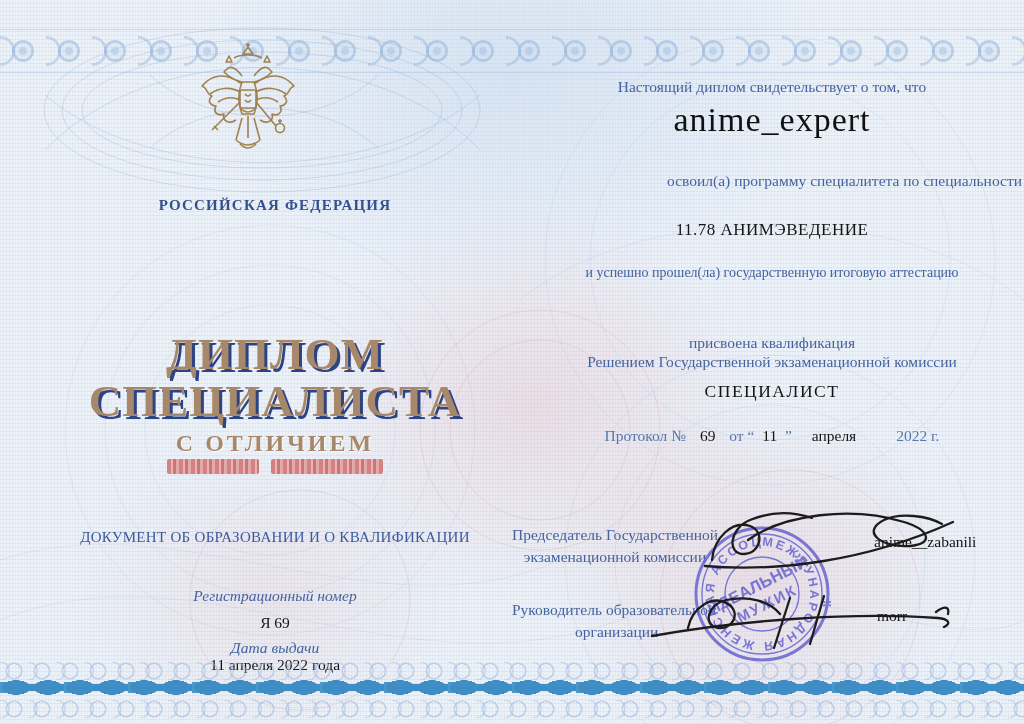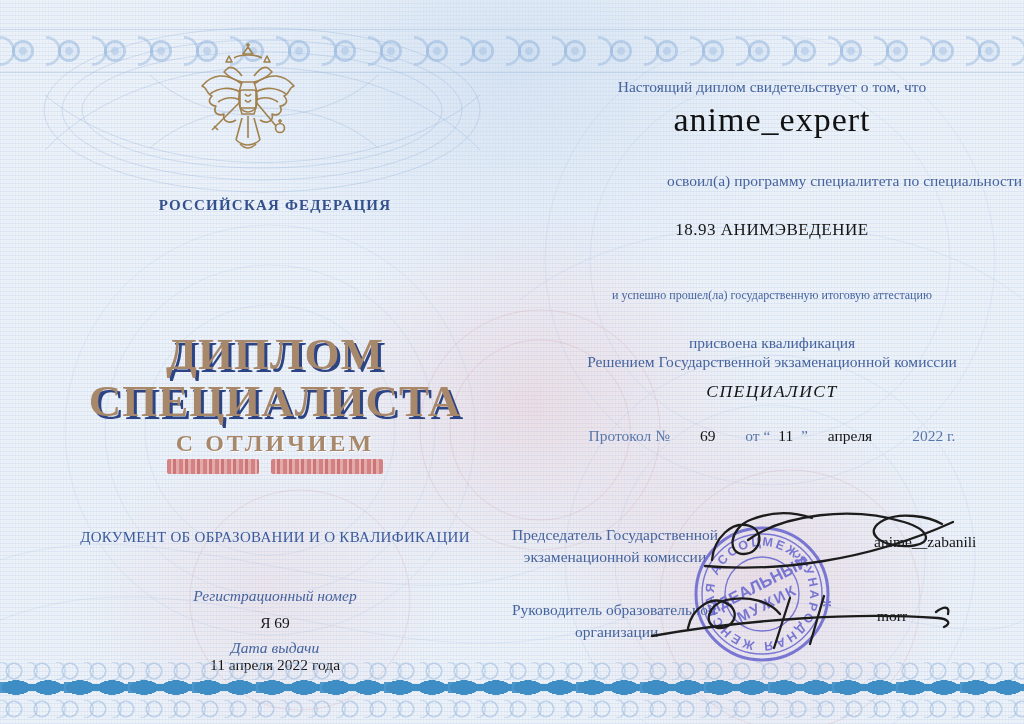--- a/index.html
+++ b/index.html
@@ -64,27 +64,27 @@
   .reg-value{top:614px;font-size:15.5px;color:#151515;text-align:center;}
   .date-label{top:639px;font-size:15.5px;font-style:italic;color:#45639e;}
   .date-value{top:656px;font-size:15.5px;color:#151515;}
 
   
   .rcol{left:522px;width:500px;text-align:center;}
   .statement{top:78px;font-size:15.5px;color:#45639e;}
   .holder{top:101px;font-size:34px;letter-spacing:1px;color:#111;}
   .program{top:172px;font-size:15.5px;color:#45639e;text-align:right;}
   .specialty{top:220px;font-size:17px;letter-spacing:.5px;color:#151515;}
-  .attestation{top:288px;font-size:12px;color:#45639e;}
+  .attestation{top:265px;font-size:14px;color:#45639e;}
   .decision{top:333px;font-size:15.5px;line-height:19px;color:#45639e;}
-  .qualification{top:381px;font-size:17.5px;letter-spacing:1.5px;color:#151515;font-style:italic;}
+  .qualification{top:381px;font-size:17.5px;letter-spacing:1.5px;color:#151515;}
   .protocol{top:427px;font-size:15.5px;color:#5878ab;}
   .protocol .blue{color:#5878ab;}
   .protocol .black{color:#151515;}
-  .protocol .num{margin:0 26px;}
+  .protocol .num{margin:0 10px;}
   .protocol .day{margin:0 4px;}
   .protocol .month{margin-left:16px;}
   .protocol .year{margin-left:36px;color:#5878ab;}
 
   .sig-label{font-size:15.5px;line-height:21.5px;color:#45639e;text-align:center;}
   .chair-label{left:512px;top:524px;}
   .head-label{left:512px;top:599px;}
   .head-label .l2{padding-left:5px;}
   .sig-name{font-size:15.5px;color:#151515;text-align:left;}
   .chair-name{left:874px;top:533px;}
@@ -178,21 +178,21 @@
 
   <div class="abs lcol doc-caption">ДОКУМЕНТ ОБ ОБРАЗОВАНИИ И О КВАЛИФИКАЦИИ</div>
   <div class="abs lcol reg-label">Регистрационный номер</div>
   <div class="abs lcol reg-value">Я 69</div>
   <div class="abs lcol date-label">Дата выдачи</div>
   <div class="abs lcol date-value">11 апреля 2022 года</div>
 
   <div class="abs rcol statement">Настоящий диплом свидетельствует о том, что</div>
   <div class="abs rcol holder">anime_expert</div>
   <div class="abs rcol program">освоил(а) программу специалитета по специальности</div>
-  <div class="abs rcol specialty">18.93 АНИМЭВЕДЕНИЕ</div>
+  <div class="abs rcol specialty">11.78 АНИМЭВЕДЕНИЕ</div>
   <div class="abs rcol attestation">и успешно прошел(ла) государственную итоговую аттестацию</div>
   <div class="abs rcol decision">
     <div>присвоена квалификация</div>
     <div>Решением Государственной экзаменационной комиссии</div>
   </div>
   <div class="abs rcol qualification">СПЕЦИАЛИСТ</div>
 
   <div class="abs rcol protocol">
     <span class="blue">Протокол №</span>
     <span class="black num">69</span>

